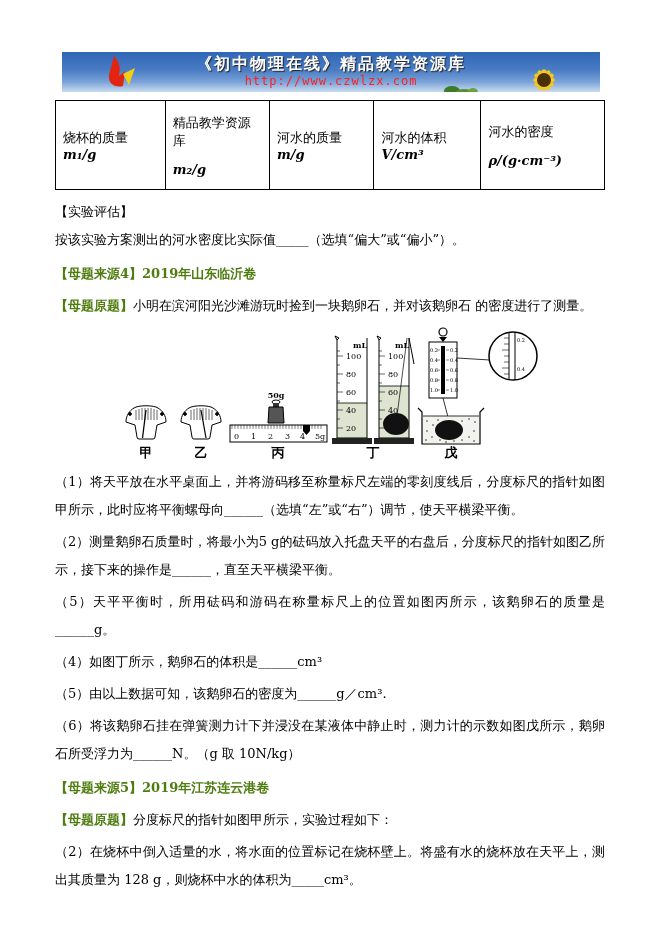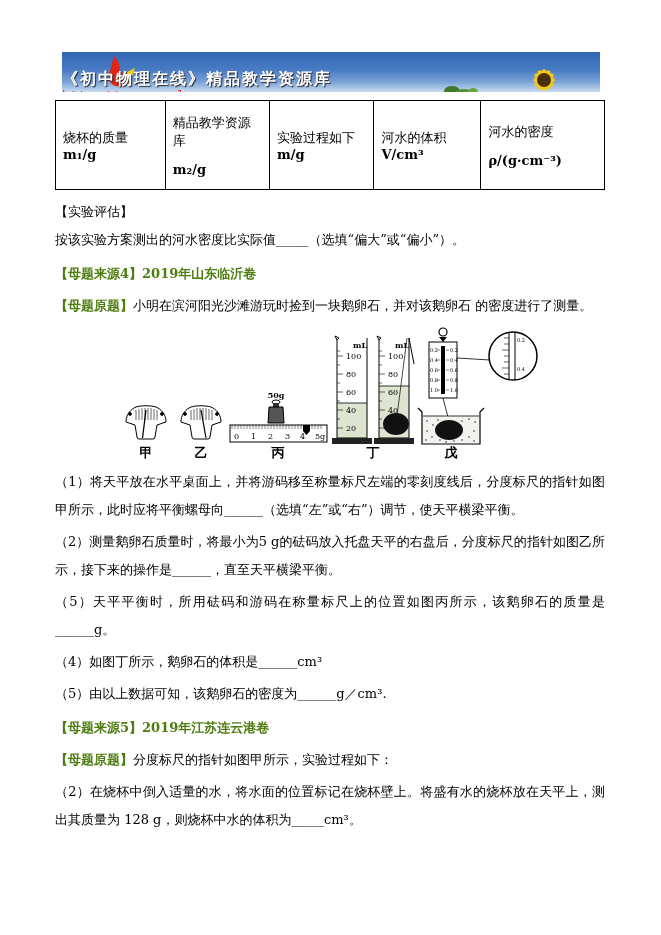--- a/index.html
+++ b/index.html
@@ -7,21 +7,21 @@
     position:relative; width:661px; height:935px; margin:0 auto;
     background:#ffffff; overflow:hidden; color:#000;
     font-family:"DejaVu Serif", serif;
   }
   
   .banner {
     position:absolute; left:62px; top:52px; width:538px; height:40px;
     background:linear-gradient(to bottom,#2f66b5 0%,#4a7cc4 45%,#7ba3d8 75%,#c9dcf0 100%);
     overflow:hidden;
   }
-  .banner-text { position:absolute; left:0; top:17px; width:100%; text-align:left; }
+  .banner-text { position:absolute; left:0; top:2px; width:100%; text-align:center; }
   .banner-title {
     font-size:16px; font-weight:bold; color:#ffffff; letter-spacing:2px;
     line-height:20px; text-shadow:1px 1px 1px #222;
     font-family:"DejaVu Serif", serif;
   }
   .banner-url {
     font-size:12px; color:#ff2020; font-weight:normal; line-height:15px;
     font-family:"DejaVu Sans Mono", monospace; letter-spacing:1px;
   }
   .banner-logo { position:absolute; left:40px; top:3px; }
@@ -29,21 +29,21 @@
   .banner-plant { position:absolute; right:122px; bottom:-4px; }
   
   .content { position:absolute; left:55px; top:100px; width:550px; }
   table.qtable { border-collapse:collapse; width:550px; table-layout:fixed; }
   .qtable th, .qtable td {
     border:1px solid #000; text-align:left; vertical-align:middle;
     padding:4px 7px; font-weight:normal; font-size:13px;
   }
   .qtable th { height:80px; }
   .qtable td { height:30px; }
-  .formula { font-weight:bold; font-family:"DejaVu Serif", serif; }
+  .formula { font-style:italic; font-weight:bold; font-family:"DejaVu Serif", serif; }
   th.stack .formula { display:block; margin-top:12px; }
   p { margin:0; font-size:13px; line-height:28px; text-align:justify; }
   .mt4 { margin-top:4px; } .mt6 { margin-top:6px; } .mt8 { margin-top:8px; }
   .blue { color:#4d7c0f; font-weight:bold; }
   
   .figure-wrap { margin:4px 0 2px 58px; }
   .fig-label { font-size:13px; font-weight:bold; }
   .fig-small { font-size:8px; }
   .fig-tiny { font-size:5px; }
 </style>
@@ -95,21 +95,21 @@
           <tr>
         <th>
           <span>烧杯的质量</span>
           <span class="formula">m₁/g</span>
         </th>
         <th class="stack">
           <span>精品教学资源库</span>
           <span class="formula">m₂/g</span>
         </th>
         <th>
-          <span>实验过程如下</span>
+          <span>河水的质量</span>
           <span class="formula">m/g</span>
         </th>
         <th>
           <span>河水的体积</span>
           <span class="formula">V/cm³</span>
         </th>
         <th class="stack">
           <span>河水的密度</span>
           <span class="formula">ρ/(g·cm⁻³)</span>
         </th>
@@ -333,19 +333,20 @@
         <text x="260" y="133" text-anchor="middle" class="fig-label">丁</text>
         <text x="338" y="133" text-anchor="middle" class="fig-label">戊</text>
       </svg>
     </div>
 
     <p>（1）将天平放在水平桌面上，并将游码移至称量标尺左端的零刻度线后，分度标尺的指针如图甲所示，此时应将平衡螺母向______（选填“左”或“右”）调节，使天平横梁平衡。</p>
     <p class="mt4">（2）测量鹅卵石质量时，将最小为5 g的砝码放入托盘天平的右盘后，分度标尺的指针如图乙所示，接下来的操作是______，直至天平横梁平衡。</p>
     <p class="mt4">（5）天平平衡时，所用砝码和游码在称量标尺上的位置如图丙所示，该鹅卵石的质量是______g。</p>
     <p class="mt4">（4）如图丁所示，鹅卵石的体积是______cm³</p>
     <p class="mt4">（5）由以上数据可知，该鹅卵石的密度为______g／cm³.</p>
+    <p class="mt4">（6）将该鹅卵石挂在弹簧测力计下并浸没在某液体中静止时，测力计的示数如图戊所示，鹅卵石所受浮力为______N。（g 取 10N/kg）</p>
 
     <p class="blue mt6">【母题来源5】2019年江苏连云港卷</p>
     <p class="mt4"><span class="blue">【母题原题】</span><span>分度标尺的指针如图甲所示，实验过程如下：</span></p>
     <p class="mt4">（2）在烧杯中倒入适量的水，将水面的位置标记在烧杯壁上。将盛有水的烧杯放在天平上，测出其质量为 128 g，则烧杯中水的体积为_____cm³。</p>
 
   </div>
 </div>
 
 </body></html>

